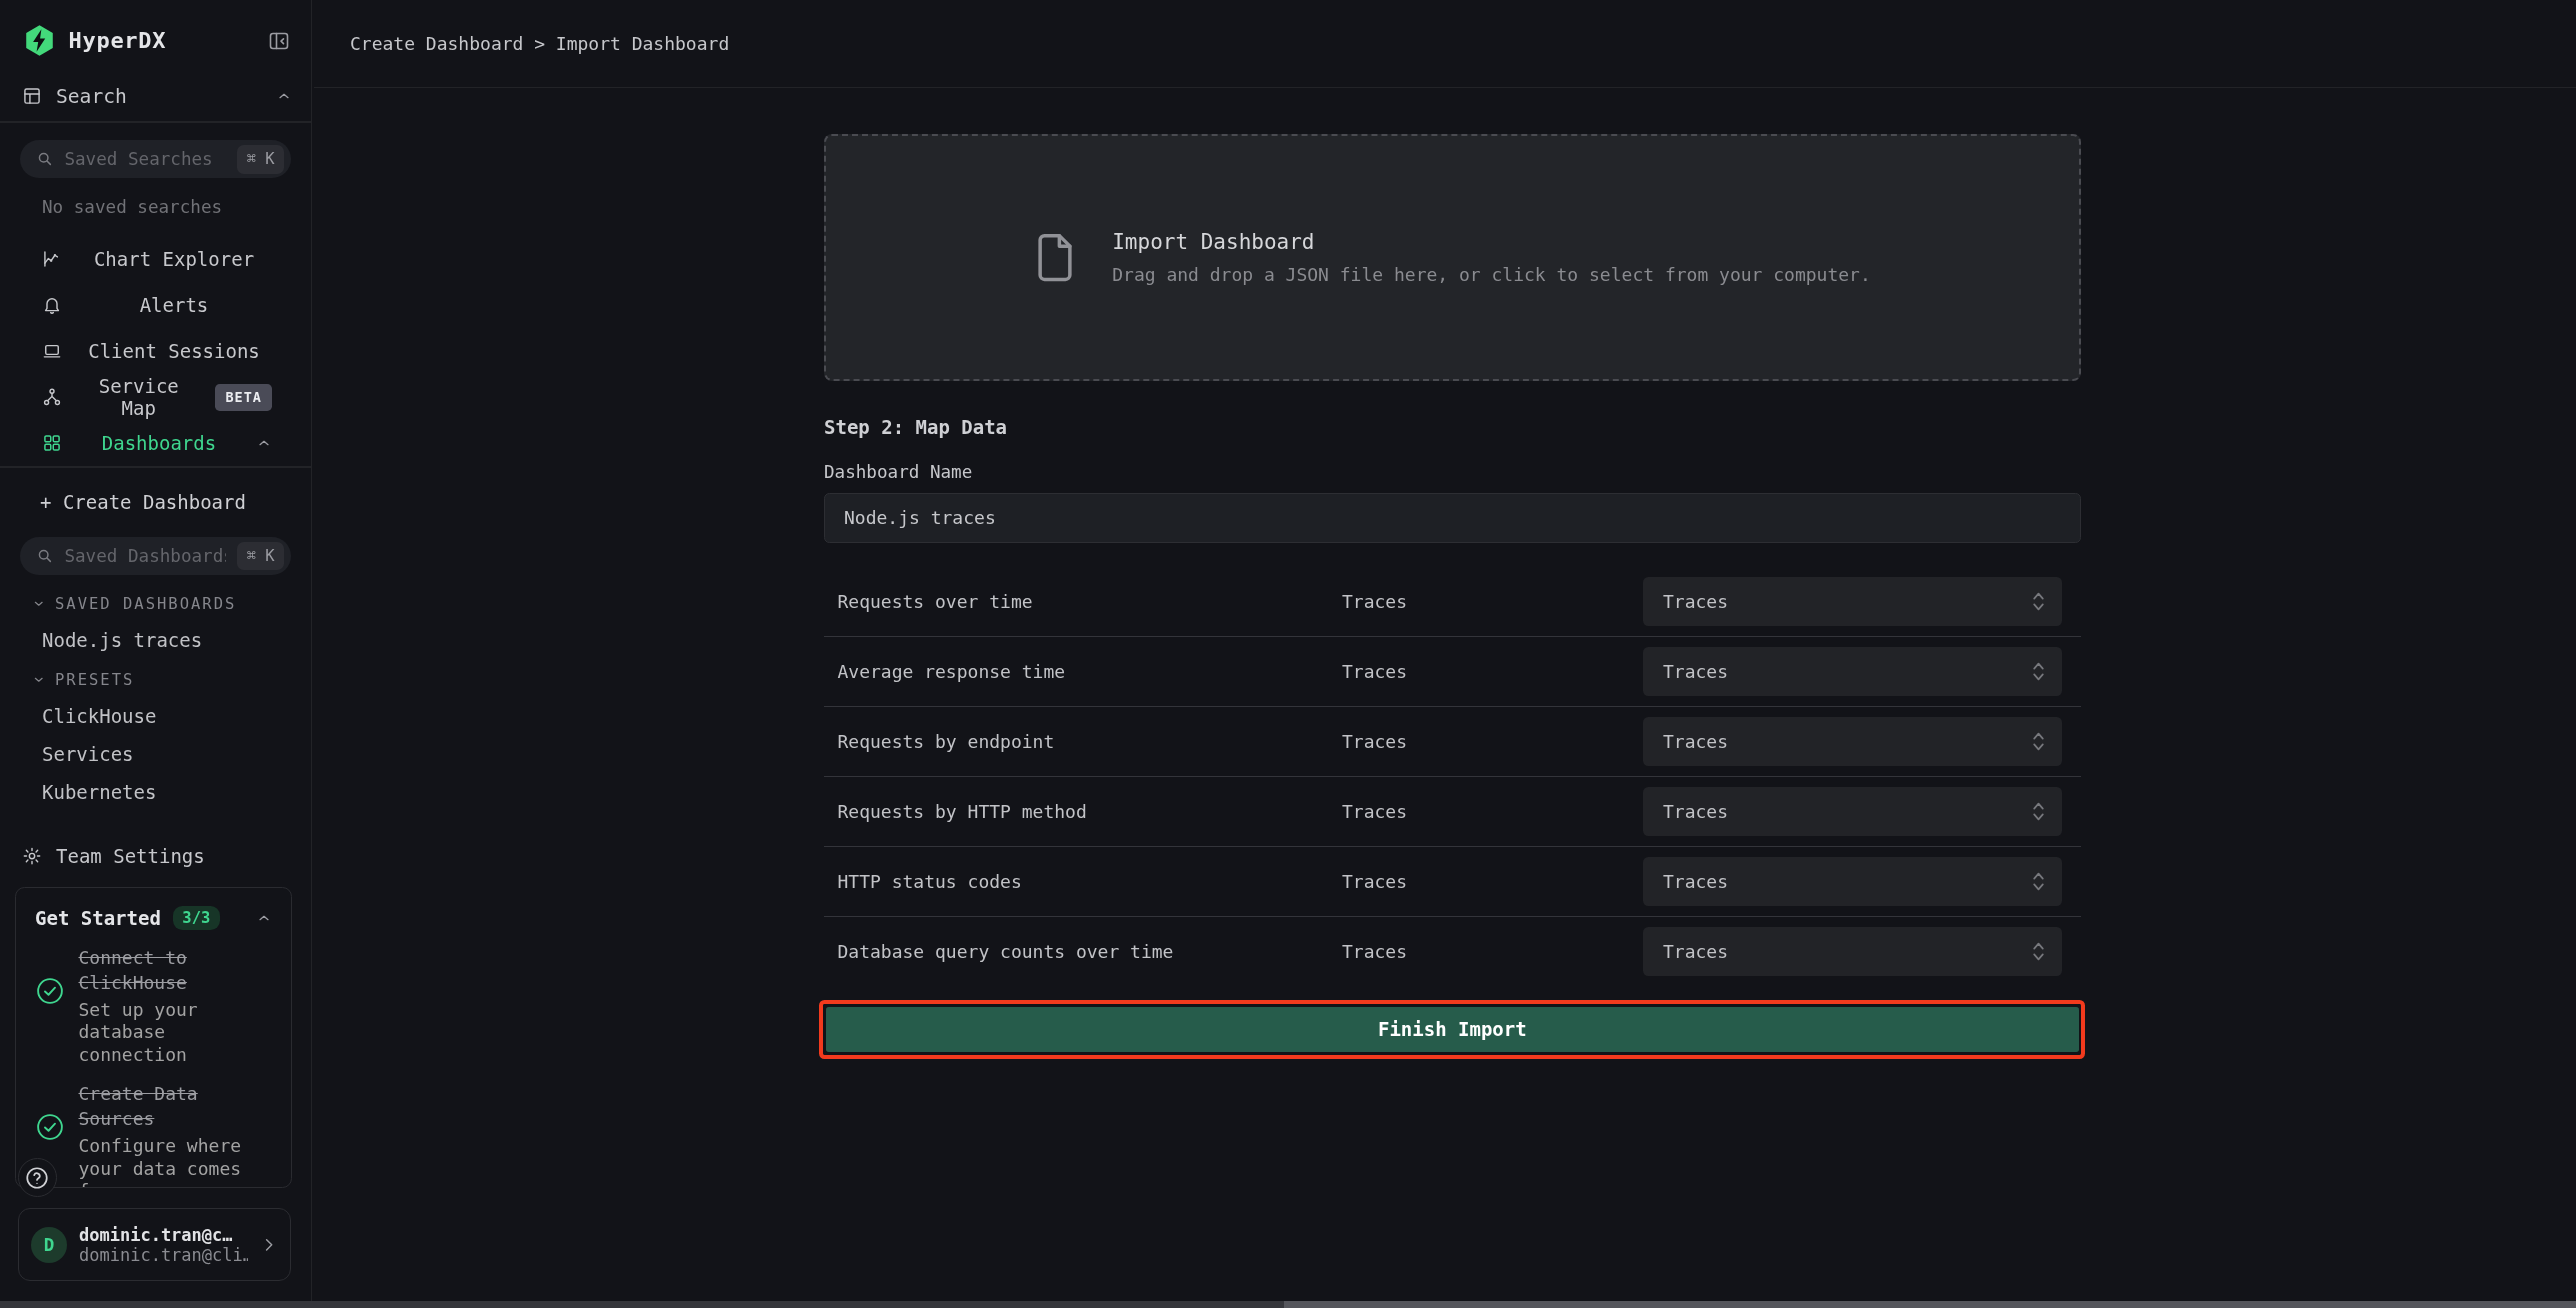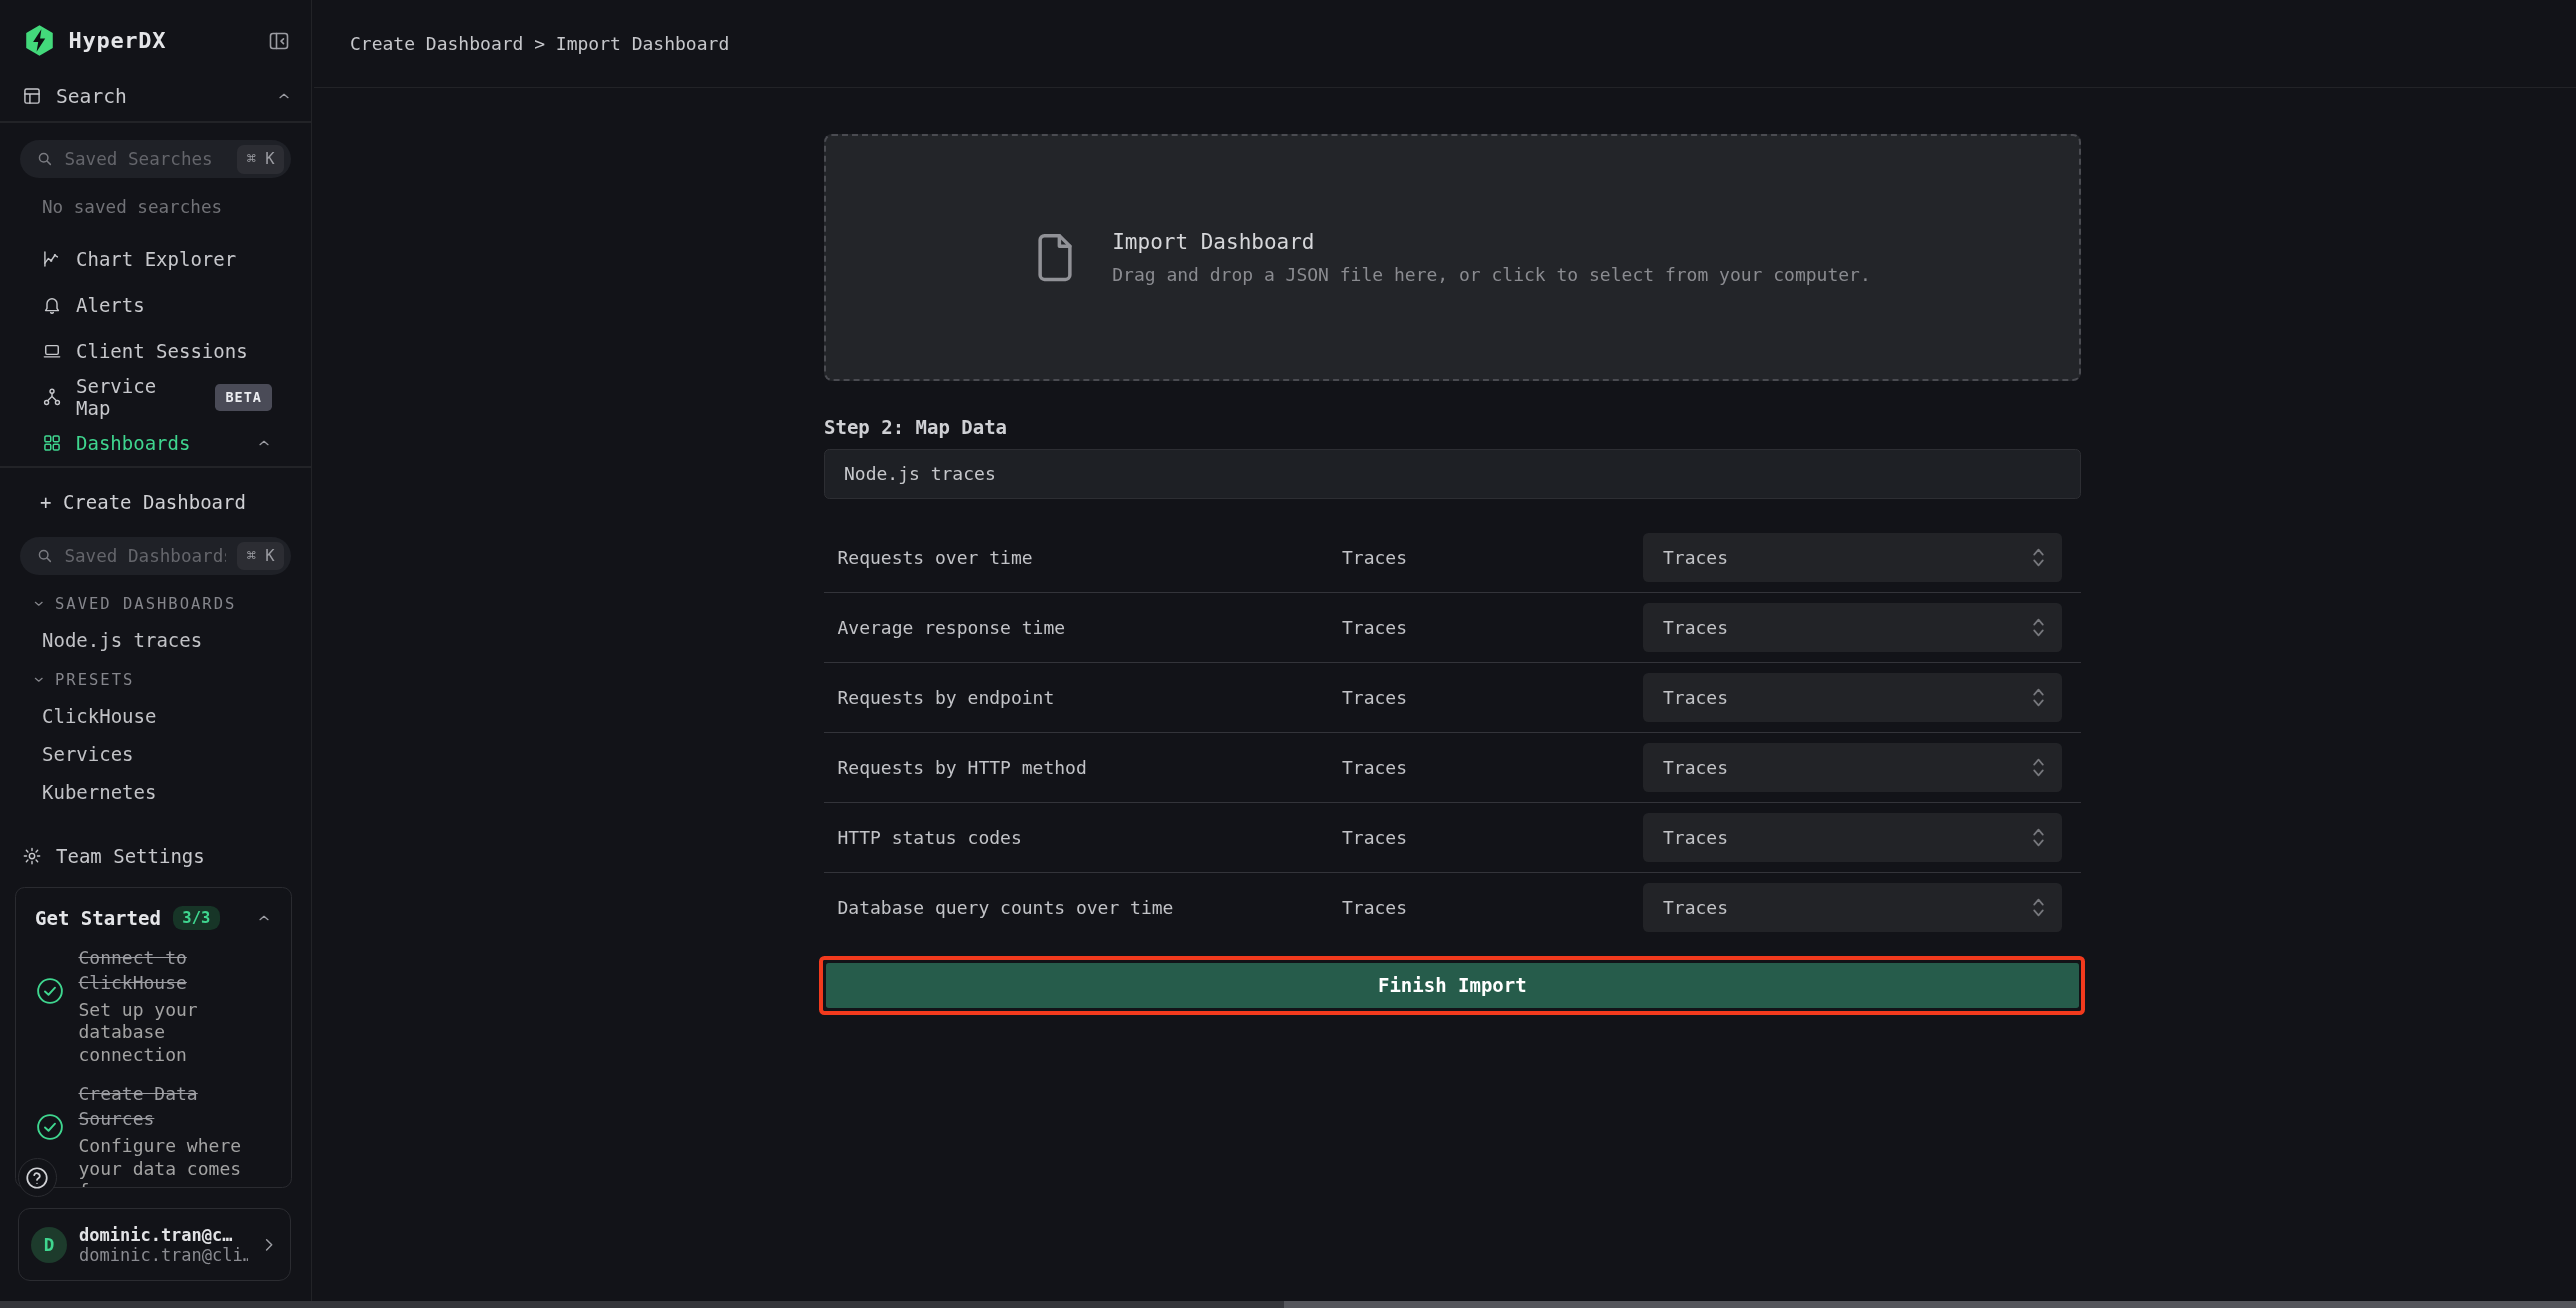--- a/index.html
+++ b/index.html
@@ -51,21 +51,21 @@
     flex:1;background:transparent;border:none;outline:none;
     color:var(--text);font:inherit;font-size:17.6px;min-width:0;
   }
   .pill input::placeholder{color:#64656b;}
   .kbd{
     background:#2c2d33;border-radius:6.8px;color:#9b9ca2;
     font-size:15.5px;padding:5.4px 9.5px;white-space:nowrap;
   }
   .empty-note{margin:19px 0 0 22px;font-size:17.6px;color:#717277;}
 
-  .nav{margin-top:19px;}
+  .nav{margin-top:19px;text-align:center;}
   .nav-item{display:flex;align-items:center;gap:14px;height:46px;padding:0 19px 0 22px;cursor:pointer;}
   .nav-item .label{font-size:19px;flex:1;}
   .nav-item.active{color:var(--accent);}
   .nav-item.active .label{color:var(--accent);}
   .beta{
     background:#4a4b57;color:#ecedf1;font-size:13.5px;font-weight:bold;
     letter-spacing:1px;border-radius:4.7px;padding:5.4px 10px;
   }
   .chev{color:#9b9ca2;}
 
@@ -412,20 +412,21 @@
         </svg>
       </span>
       <div>
         <div class="dz-title">Import Dashboard</div>
         <div class="dz-sub">Drag and drop a JSON file here, or click to select from your computer.</div>
       </div>
     </div>
 
     <div class="step-title">Step 2: Map Data</div>
 
+    <div class="field-label">Dashboard Name</div>
     <input class="name-input" type="text" value="Node.js traces" style="">
 
     <div class="table">
 
       <div class="trow tbody-row">
         <div class="c1">Requests over time</div>
         <div class="c2">Traces</div>
         <div class="c3">
           <div class="select">
             <span class="sel-val">Traces</span>

